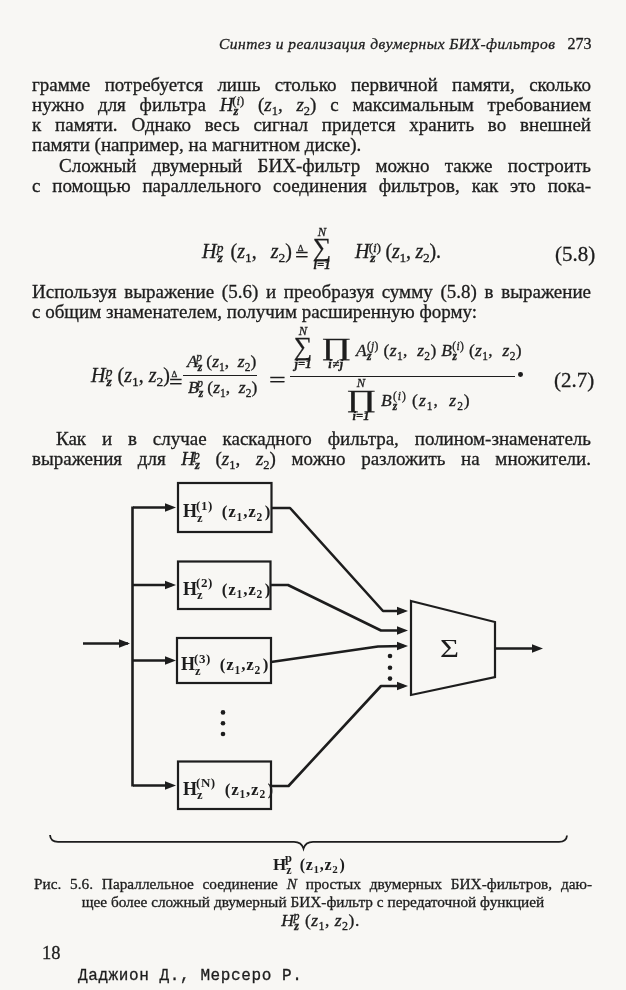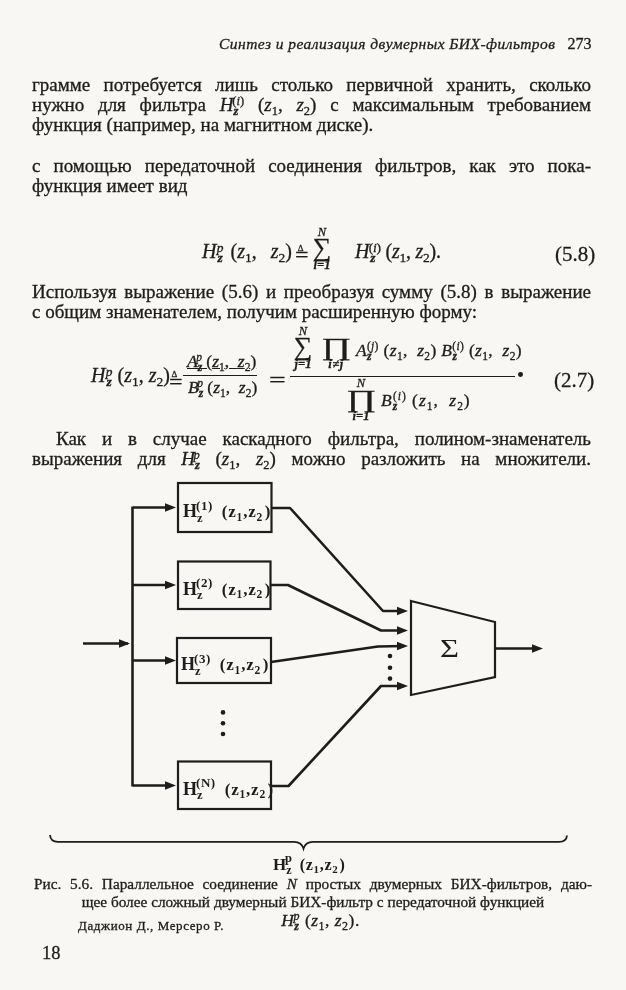--- a/index.html
+++ b/index.html
@@ -22,28 +22,29 @@
 .bigop .op{font-size:26px;line-height:20px;font-style:normal;display:block;}
 .bigop .hi{display:block;line-height:11px;}
 .bigop .lo{display:block;line-height:11px;position:relative;top:1.5px;font-weight:bold;}
 </style>
 </head>
 <body>
 
 <div class="hdr" style="top:35px;left:219px;letter-spacing:0.45px;">Синтез и реализация двумерных БИХ-фильтров<span style="font-style:normal;font-size:16px;letter-spacing:0;">&nbsp;&nbsp;&nbsp;273</span></div>
 
 <div class="par" style="top:75px;">
-<div class="ln">грамме потребуется лишь столько первичной хранить, сколько</div>
+<div class="ln">грамме потребуется лишь столько первичной памяти, сколько</div>
 <div class="ln">нужно для фильтра <i>H</i><span class="sb">z</span><span class="sp" style="margin-left:-6px;">(<i>i</i>)</span> (<i>z</i><span class="dg">1</span>, <i>z</i><span class="dg">2</span>) с максимальным требованием</div>
-<div class="ln last">функция (например, на магнитном диске).</div>
+<div class="ln">к памяти. Однако весь сигнал придется хранить во внешней</div>
+<div class="ln last">памяти (например, на магнитном диске).</div>
 </div>
 
 <div class="par" style="top:156px;">
-<div class="ln">с помощью передаточной соединения фильтров, как это пока-</div>
-<div class="ln last">функция имеет вид</div>
+<div class="ln"><span style="display:inline-block;width:27px;"></span>Сложный двумерный БИХ-фильтр можно также построить</div>
+<div class="ln">с помощью параллельного соединения фильтров, как это пока-</div>
 </div>
 
 <div class="fm" style="top:242px;left:202px;font-size:20px;word-spacing:2px;"><i>H</i><span class="sb" style="font-size:13.5px;margin-left:1px;">z</span><span class="sp" style="margin-left:-6px;font-size:13.5px;"><i>p</i></span> (<i>z</i><span class="dg" style="font-size:13.5px;">1</span>,&nbsp;&nbsp;<i>z</i><span class="dg" style="font-size:13.5px;">2</span>)</div>
 <div class="fm" style="top:246px;left:294.5px;font-size:20px;"><span style="display:inline-block;transform:scaleX(1.2);transform-origin:0 0;">=</span></div>
 <div class="abs" style="top:243.5px;left:297.8px;font-size:9px;line-height:9px;">Δ</div>
 <div class="bigop" style="top:227px;left:307px;width:30px;">
     <span class="hi"><i>N</i></span>
     <span class="op">∑</span>
     <span class="lo"><i>l</i>=1</span>
   </div>
@@ -52,21 +53,21 @@
 
 <div class="par" style="top:282px;">
 <div class="ln">Используя выражение (5.6) и преобразуя сумму (5.8) в выражение</div>
 <div class="ln last">с общим знаменателем, получим расширенную форму:</div>
 </div>
 
 <div class="fm" style="top:366px;left:91px;font-size:20px;"><i>H</i><span class="sb" style="font-size:13.5px;margin-left:1px;">z</span><span class="sp" style="margin-left:-6px;font-size:13.5px;"><i>p</i></span> (<i>z</i><span class="dg" style="font-size:13.5px;">1</span>, <i>z</i><span class="dg" style="font-size:13.5px;">2</span>)</div>
 <div class="fm" style="top:373px;left:168.5px;font-size:20px;"><span style="display:inline-block;transform:scaleX(1.2);transform-origin:0 0;">=</span></div>
 <div class="abs" style="top:370px;left:171.5px;font-size:9px;line-height:9px;">Δ</div>
 
-<div class="fm" style="top:352px;left:187px;font-size:17.5px;text-decoration:underline;"><i>A</i><span class="sb" style="font-size:11.5px;">z</span><span class="sp" style="margin-left:-6px;font-size:11.5px;"><i>p</i></span> (<i>z</i><span class="dg" style="font-size:11.5px;">1</span>,&nbsp; <i>z</i><span class="dg" style="font-size:11.5px;">2</span>)</div>
+<div class="fm" style="top:352px;left:187px;font-size:17.5px;"><i>A</i><span class="sb" style="font-size:11.5px;">z</span><span class="sp" style="margin-left:-6px;font-size:11.5px;"><i>p</i></span> (<i>z</i><span class="dg" style="font-size:11.5px;">1</span>,&nbsp; <i>z</i><span class="dg" style="font-size:11.5px;">2</span>)</div>
 <div class="abs" style="top:374.7px;left:183px;width:74px;border-top:1.7px solid #1d1d1d;"></div>
 <div class="fm" style="top:378px;left:188px;font-size:17.5px;"><i>B</i><span class="sb" style="font-size:11.5px;">z</span><span class="sp" style="margin-left:-6px;font-size:11.5px;"><i>p</i></span> (<i>z</i><span class="dg" style="font-size:11.5px;">1</span>,&nbsp; <i>z</i><span class="dg" style="font-size:11.5px;">2</span>)</div>
 <div class="fm" style="top:370px;left:269px;font-size:22px;"><span style="display:inline-block;transform:scaleX(1.35);transform-origin:0 0;">=</span></div>
 
 <div class="bigop" style="top:326px;left:289px;width:28px;">
     <span class="hi"><i>N</i></span>
     <span class="op">∑</span>
     <span class="lo"><i>j</i>=1</span>
   </div>
 <div class="bigop" style="top:337px;left:321px;width:30px;">
@@ -142,13 +143,13 @@
 </g>
 </svg>
 
 <div class="cap" style="top:875px;left:34px;width:558px;">
 <div class="ln">Рис. 5.6. Параллельное соединение <i>N</i> простых двумерных БИХ-фильтров, даю-</div>
 <div style="text-align:center;">щее более сложный двумерный БИХ-фильтр с передаточной функцией</div>
 <div style="text-align:center;font-size:17.5px;letter-spacing:0.5px;text-indent:15px;"><i>H</i><span class="sb" style="font-size:12px;">z</span><span class="sp" style="margin-left:-6px;font-size:12px;"><i>p</i></span> (<i>z</i><span class="dg" style="font-size:12px;">1</span>, <i>z</i><span class="dg" style="font-size:12px;">2</span>).</div>
 </div>
 
 <div class="abs" style="top:942.5px;left:42px;font-size:18.5px;">18</div>
-<div class="abs" style="top:918px;left:78px;font-size:13px;letter-spacing:0.6px;">Даджион Д., Мерсеро Р.</div>
+<div class="abs" style="top:967px;left:78px;font-size:16px;letter-spacing:0.6px;font-family:Liberation Mono, monospace;">Даджион Д., Мерсеро Р.</div>
 
 </body></html>

